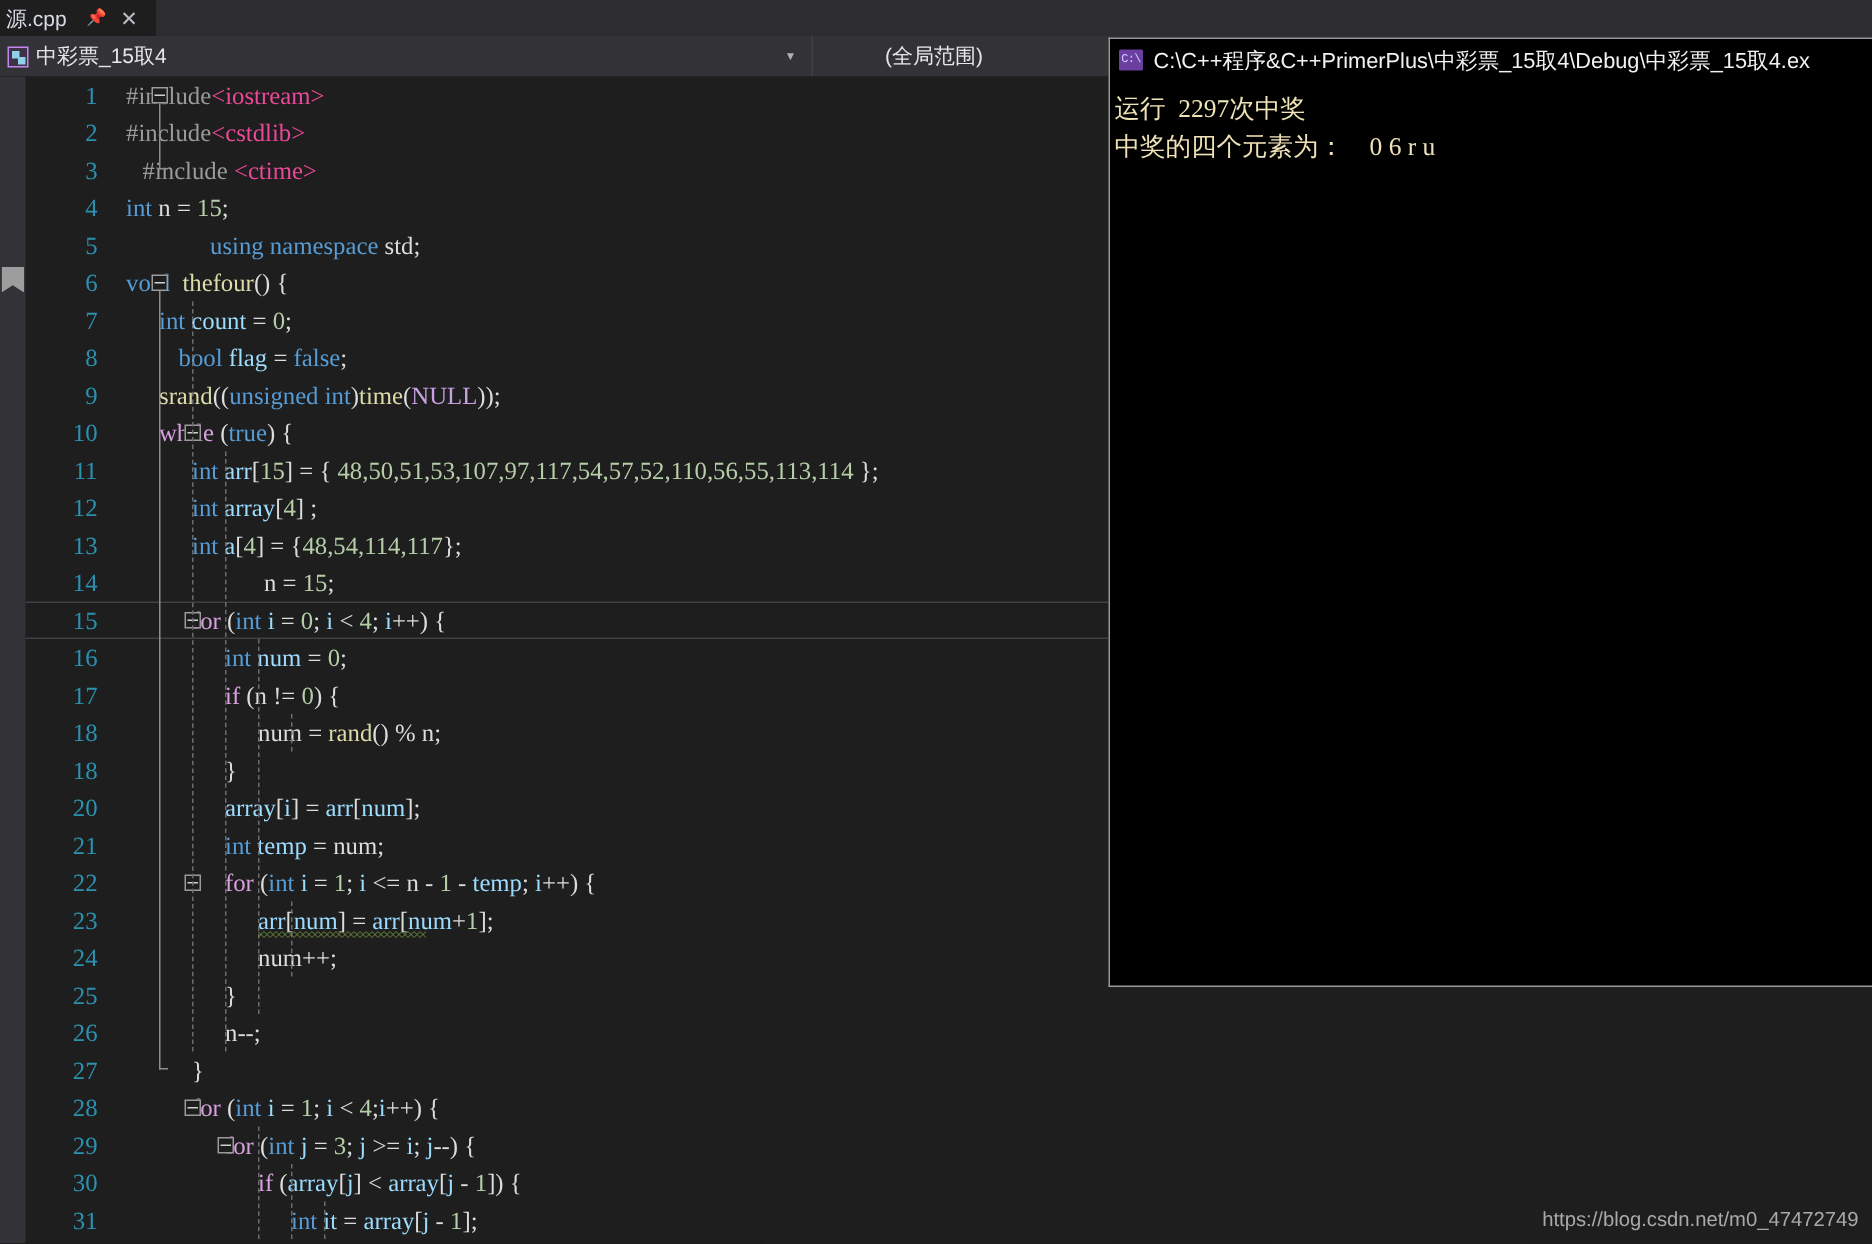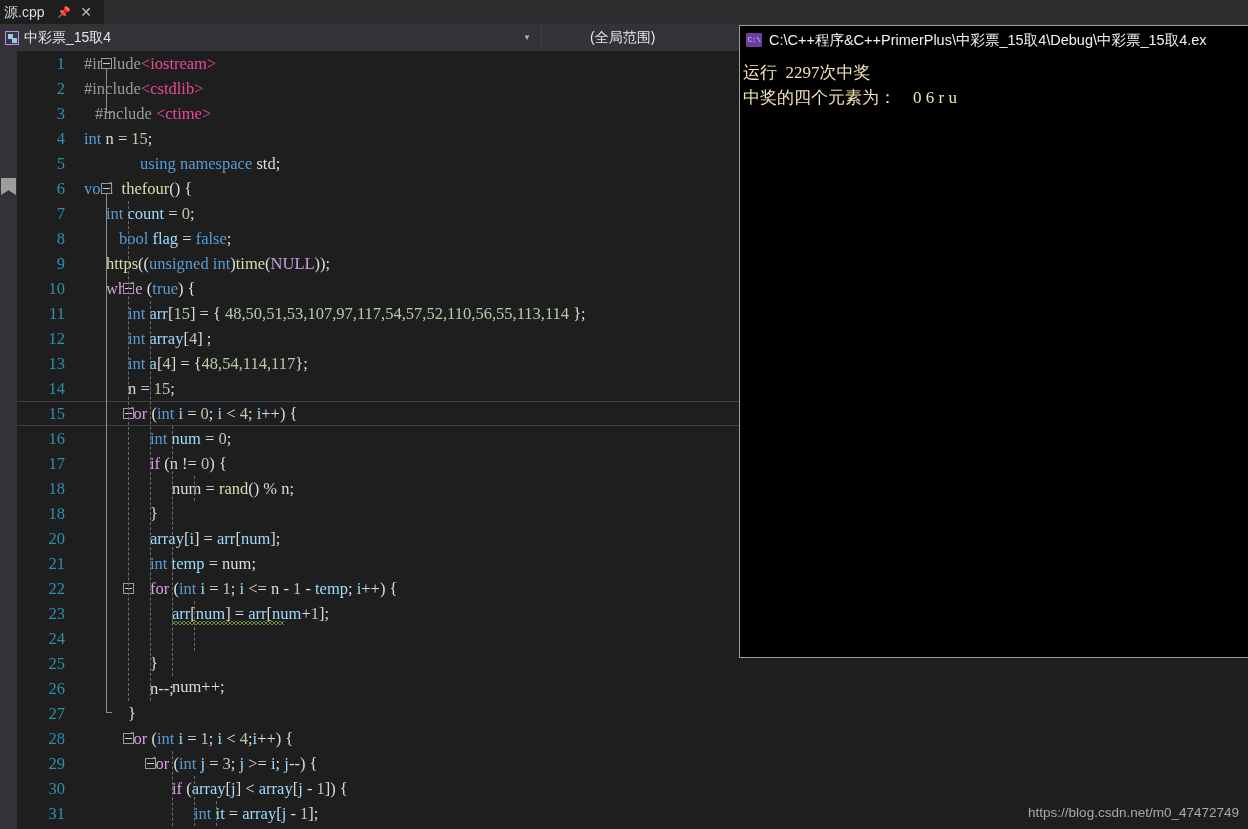--- a/index.html
+++ b/index.html
@@ -222,36 +222,36 @@
     </div>
     <div class="code-area" id="code-area">
         <div class="line"><span class="lnum">1</span><span class="ltext" style="left: 67px;"><span class="pp">#include</span><span class="inc">&lt;iostream&gt;</span></span></div>
         <div class="line"><span class="lnum">2</span><span class="ltext" style="left: 67px;"><span class="pp">#include</span><span class="inc">&lt;cstdlib&gt;</span></span></div>
         <div class="line"><span class="lnum">3</span><span class="ltext" style="left: 78px;"><span class="pp">#include </span><span class="inc">&lt;ctime&gt;</span></span></div>
         <div class="line"><span class="lnum">4</span><span class="ltext" style="left: 67px;"><span class="k">int</span><span class="p"> n = </span><span class="n">15</span><span class="p">;</span></span></div>
         <div class="line"><span class="lnum">5</span><span class="ltext" style="left: 75px; margin-left: 48px;"><span class="k">using namespace</span><span class="p"> std;</span></span></div>
         <div class="line"><span class="lnum">6</span><span class="ltext" style="left: 67px;"><span class="k">void</span><span class="p">  </span><span class="fn">thefour</span><span class="p">() {</span></span></div>
         <div class="line"><span class="lnum">7</span><span class="ltext" style="left: 89px;"><span class="k">int</span><span class="p"> </span><span class="id">count</span><span class="p"> = </span><span class="n">0</span><span class="p">;</span></span></div>
         <div class="line"><span class="lnum">8</span><span class="ltext" style="left: 102px;"><span class="k">bool</span><span class="p"> </span><span class="id">flag</span><span class="p"> = </span><span class="k">false</span><span class="p">;</span></span></div>
-        <div class="line"><span class="lnum">9</span><span class="ltext" style="left: 89px;"><span class="fn">https</span><span class="p">((</span><span class="k">unsigned int</span><span class="p">)</span><span class="fn">time</span><span class="p">(</span><span class="mac">NULL</span><span class="p">));</span></span></div>
+        <div class="line"><span class="lnum">9</span><span class="ltext" style="left: 89px;"><span class="fn">srand</span><span class="p">((</span><span class="k">unsigned int</span><span class="p">)</span><span class="fn">time</span><span class="p">(</span><span class="mac">NULL</span><span class="p">));</span></span></div>
         <div class="line"><span class="lnum">10</span><span class="ltext" style="left: 89px;"><span class="kc">while</span><span class="p"> (</span><span class="k">true</span><span class="p">) {</span></span></div>
         <div class="line"><span class="lnum">11</span><span class="ltext" style="left: 111px;"><span class="k">int</span><span class="p"> </span><span class="id">arr</span><span class="p">[</span><span class="n">15</span><span class="p">] = { </span><span class="n">48,50,51,53,107,97,117,54,57,52,110,56,55,113,114</span><span class="p"> };</span></span></div>
         <div class="line"><span class="lnum">12</span><span class="ltext" style="left: 111px;"><span class="k">int</span><span class="p"> </span><span class="id">array</span><span class="p">[</span><span class="n">4</span><span class="p">] ;</span></span></div>
         <div class="line"><span class="lnum">13</span><span class="ltext" style="left: 111px;"><span class="k">int</span><span class="p"> </span><span class="id">a</span><span class="p">[</span><span class="n">4</span><span class="p">] = {</span><span class="n">48,54,114,117</span><span class="p">};</span></span></div>
-        <div class="line"><span class="lnum">14</span><span class="ltext" style="left: 111px;"><span class="p">n = </span><span class="n">15</span><span class="p">;</span></span></div>
+        <div class="line"><span class="lnum">14</span><span class="ltext" style="left: 111px; padding-left: 48px;"><span class="p">n = </span><span class="n">15</span><span class="p">;</span></span></div>
         <div class="line current"><span class="lnum">15</span><span class="ltext" style="left: 111px;"><span class="kc">for</span><span class="p"> (</span><span class="k">int</span><span class="p"> </span><span class="id">i</span><span class="p"> = </span><span class="n">0</span><span class="p">; </span><span class="id">i</span><span class="p"> &lt; </span><span class="n">4</span><span class="p">; </span><span class="id">i</span><span class="p">++) {</span></span></div>
         <div class="line"><span class="lnum">16</span><span class="ltext" style="left: 133px;"><span class="k">int</span><span class="p"> </span><span class="id">num</span><span class="p"> = </span><span class="n">0</span><span class="p">;</span></span></div>
         <div class="line"><span class="lnum">17</span><span class="ltext" style="left: 133px;"><span class="kc">if</span><span class="p"> (n != </span><span class="n">0</span><span class="p">) {</span></span></div>
         <div class="line"><span class="lnum">18</span><span class="ltext" style="left: 155px;"><span class="p">num = </span><span class="fn">rand</span><span class="p">() % n;</span></span></div>
         <div class="line"><span class="lnum">18</span><span class="ltext" style="left: 133px;"><span class="p">}</span></span></div>
         <div class="line"><span class="lnum">20</span><span class="ltext" style="left: 133px;"><span class="id">array</span><span class="p">[</span><span class="id">i</span><span class="p">] = </span><span class="id">arr</span><span class="p">[</span><span class="id">num</span><span class="p">];</span></span></div>
         <div class="line"><span class="lnum">21</span><span class="ltext" style="left: 133px;"><span class="k">int</span><span class="p"> </span><span class="id">temp</span><span class="p"> = num;</span></span></div>
         <div class="line"><span class="lnum">22</span><span class="ltext" style="left: 133px;"><span class="kc">for</span><span class="p"> (</span><span class="k">int</span><span class="p"> </span><span class="id">i</span><span class="p"> = </span><span class="n">1</span><span class="p">; </span><span class="id">i</span><span class="p"> &lt;= n - </span><span class="n">1</span><span class="p"> - </span><span class="id">temp</span><span class="p">; </span><span class="id">i</span><span class="p">++) {</span></span></div>
         <div class="line"><span class="lnum">23</span><span class="ltext" style="left: 155px;"><span class="id">arr</span><span class="p">[</span><span class="id">num</span><span class="p">] = </span><span class="id">arr</span><span class="p">[</span><span class="id">num</span><span class="p">+</span><span class="n">1</span><span class="p">];</span></span></div>
-        <div class="line"><span class="lnum">24</span><span class="ltext" style="left: 155px; margin-top: 48px;"><span class="p">num++;</span></span></div>
+        <div class="line"><span class="lnum">24</span><span class="ltext" style="left: 155px;"><span class="p">num++;</span></span></div>
         <div class="line"><span class="lnum">25</span><span class="ltext" style="left: 133px;"><span class="p">}</span></span></div>
         <div class="line"><span class="lnum">26</span><span class="ltext" style="left: 133px;"><span class="p">n--;</span></span></div>
         <div class="line"><span class="lnum">27</span><span class="ltext" style="left: 111px;"><span class="p">}</span></span></div>
         <div class="line"><span class="lnum">28</span><span class="ltext" style="left: 111px;"><span class="kc">for</span><span class="p"> (</span><span class="k">int</span><span class="p"> </span><span class="id">i</span><span class="p"> = </span><span class="n">1</span><span class="p">; </span><span class="id">i</span><span class="p"> &lt; </span><span class="n">4</span><span class="p">;</span><span class="id">i</span><span class="p">++) {</span></span></div>
         <div class="line"><span class="lnum">29</span><span class="ltext" style="left: 133px;"><span class="kc">for</span><span class="p"> (</span><span class="k">int</span><span class="p"> </span><span class="id">j</span><span class="p"> = </span><span class="n">3</span><span class="p">; </span><span class="id">j</span><span class="p"> &gt;= </span><span class="id">i</span><span class="p">; </span><span class="id">j</span><span class="p">--) {</span></span></div>
         <div class="line"><span class="lnum">30</span><span class="ltext" style="left: 155px;"><span class="kc">if</span><span class="p"> (</span><span class="id">array</span><span class="p">[</span><span class="id">j</span><span class="p">] &lt; </span><span class="id">array</span><span class="p">[</span><span class="id">j</span><span class="p"> - </span><span class="n">1</span><span class="p">]) {</span></span></div>
         <div class="line"><span class="lnum">31</span><span class="ltext" style="left: 177px;"><span class="k">int</span><span class="p"> </span><span class="id">it</span><span class="p"> = </span><span class="id">array</span><span class="p">[</span><span class="id">j</span><span class="p"> - </span><span class="n">1</span><span class="p">];</span></span></div>
         <div class="fold" style="left: 84px; top: 7px;"></div>
         <div class="foldline end" style="left: 89px; top: 18px; height: 44px;"></div>
         <div class="fold" style="left: 84px; top: 132px;"></div>

